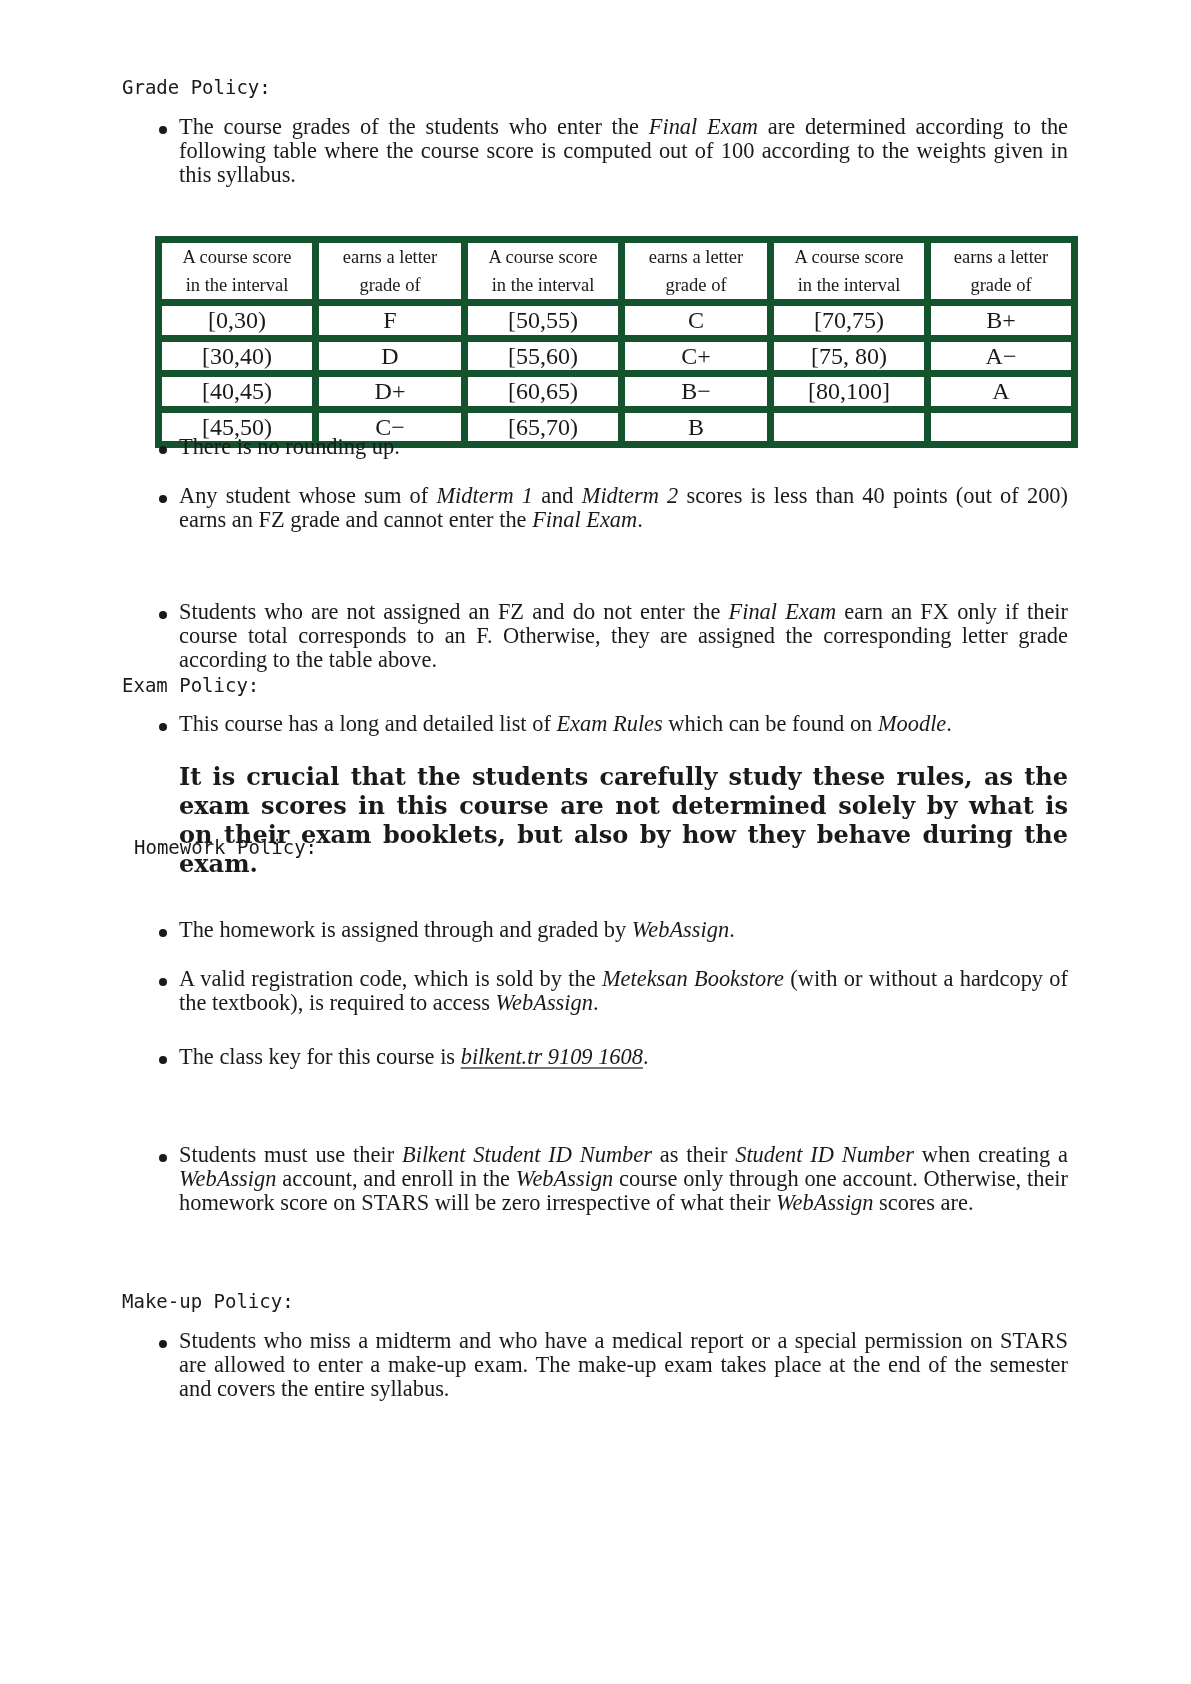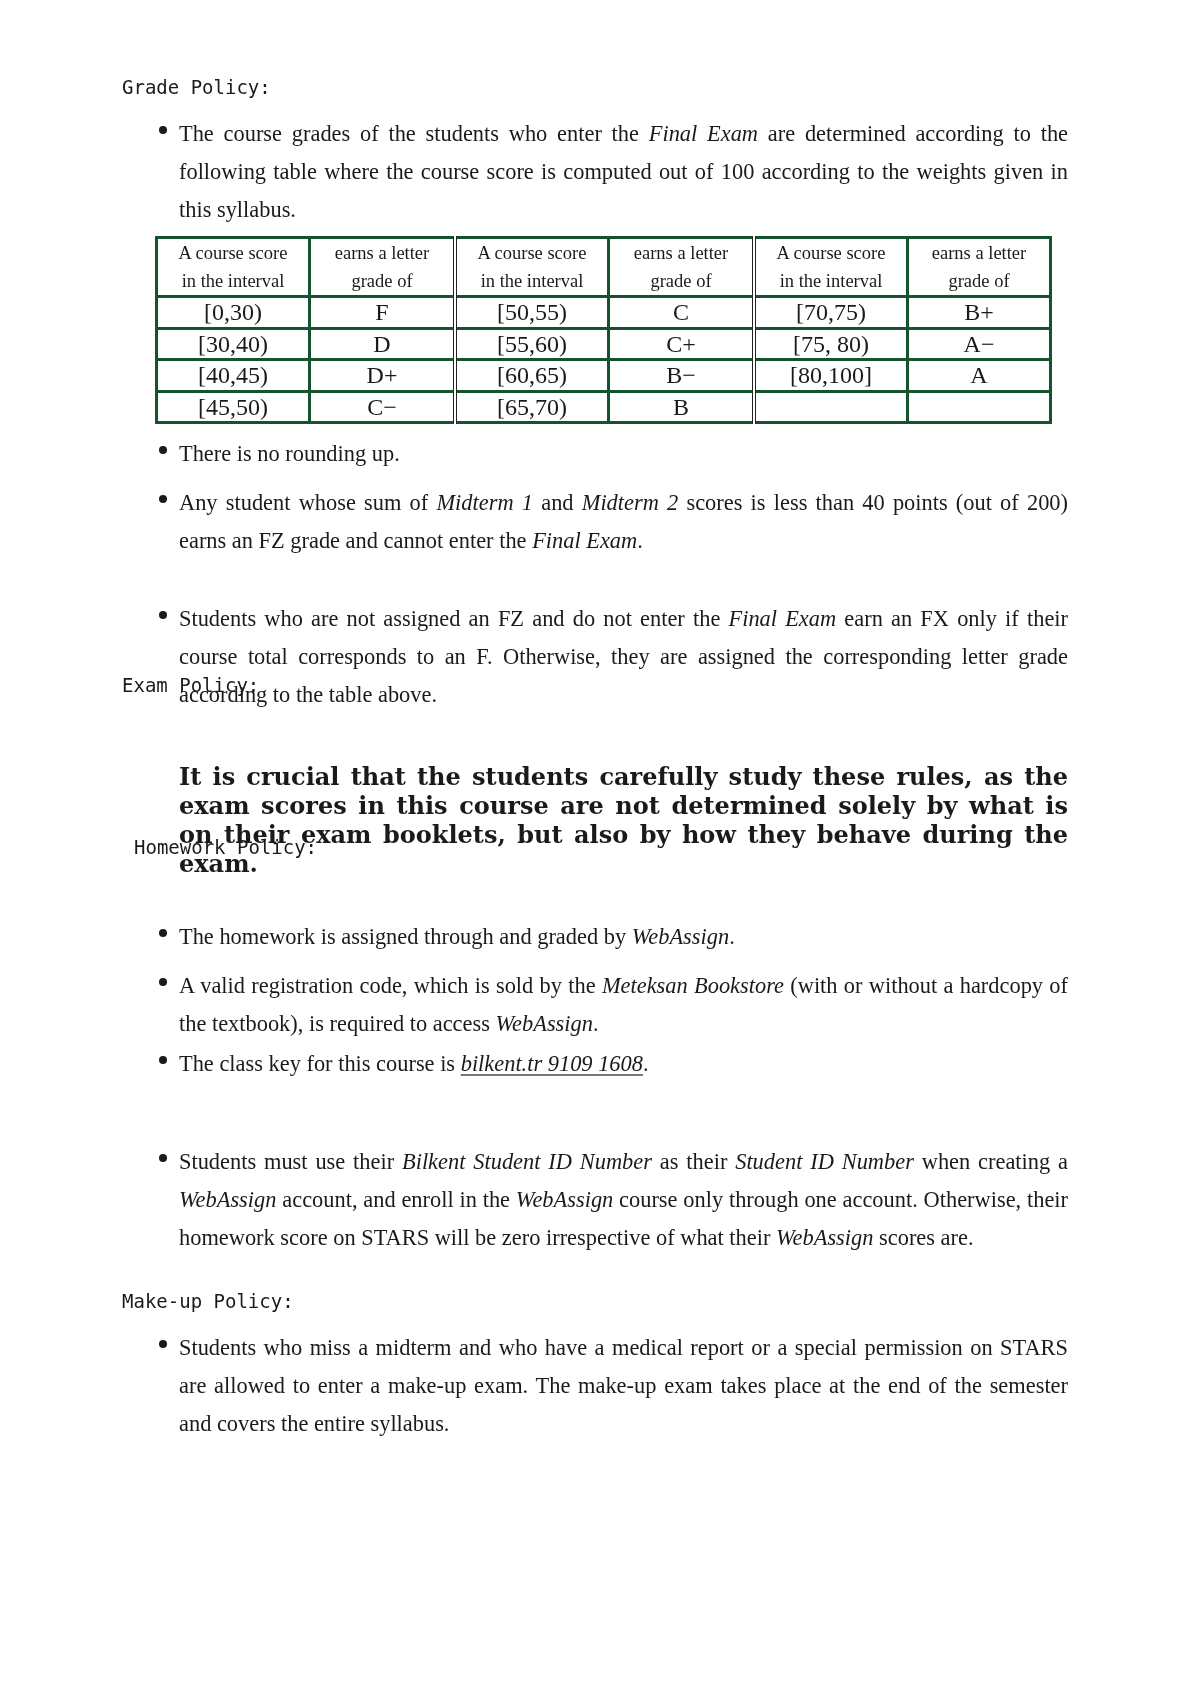--- a/index.html
+++ b/index.html
@@ -2,30 +2,30 @@
 <html><head>
 <meta charset="utf-8">
 <style>
   html, body { margin: 0; padding: 0; background: #ffffff; }
   body { width: 1191px; height: 1684px; position: relative; overflow: hidden;
          font-family: "DejaVu Serif", "Liberation Serif", serif; color: #1a1a1a; }
   .page { position: absolute; left: 0; top: 0; width: 1191px; height: 1684px; }
   .section-title { position: absolute; left: 122px; font-family: "DejaVu Sans Mono", "Liberation Mono", monospace;
                    font-size: 19px; letter-spacing: 0px; color: #1a1a1a; }
   .item { position: absolute; left: 179px; width: 889px; font-family: "Liberation Serif", "DejaVu Serif", serif;
-          font-size: 22.4px; line-height: 38px; text-align: justify; color: #1a1a1a; }
+          font-size: 22.4px; line-height: 24px; text-align: justify; color: #1a1a1a; }
   .item .bullet { position: absolute; left: -20px; top: 11px; width: 8px; height: 8px; border-radius: 50%; background: #1a1a1a; }
   .item em { font-style: italic; }
   .bold-para { position: absolute; left: 179px; width: 889px; font-family: "DejaVu Serif", "Liberation Serif", serif;
                font-weight: bold; font-size: 24px; line-height: 29px; text-align: justify; color: #1a1a1a; }
   .key { text-decoration: underline; text-decoration-color: #777; text-underline-offset: 3px; font-style: italic; }
 
   table.grades { position: absolute; left: 155px; top: 236px; border-collapse: collapse;
                  font-family: "Liberation Serif", "DejaVu Serif", serif; color: #1a1a1a; }
-  table.grades td { border: 3px solid #14532d; text-align: center; padding: 0; }
+  table.grades td { border: 7px solid #14532d; text-align: center; padding: 0; }
   table.grades tr.head td { font-size: 18.5px; line-height: 28px; height: 56px; }
   table.grades tr.row td { font-size: 24px; height: 28.5px; line-height: 28px; }
   table.grades td.c0 { width: 150px; }
   table.grades td.c1 { width: 142px; }
   table.grades td.c2 { width: 150px; }
   table.grades td.c3 { width: 142px; }
   table.grades td.c4 { width: 150px; }
   table.grades td.c5 { width: 140px; }
   table.grades td.dbl { border-left: 4px double #222; }
 </style>
@@ -96,20 +96,24 @@
     <span>Any student whose sum of </span><em>Midterm 1</em><span> and </span><em>Midterm 2</em><span> scores is less than 40 points (out of 200) earns an FZ grade and cannot enter the </span><em>Final Exam</em><span>.</span>
   </div>
 
   <div class="item" style="top:562px;margin-top:38px;">
     <span class="bullet"></span>
     <span>Students who are not assigned an FZ and do not enter the </span><em>Final Exam</em><span> earn an FX only if their course total corresponds to an F. Otherwise, they are assigned the corresponding letter grade according to the table above.</span>
   </div>
 
   <div class="section-title" style="top:674px;">Exam Policy:</div>
 
+  <div class="item" style="top:712px;">
+    <span class="bullet"></span>
+    <span>This course has a long and detailed list of </span><em>Exam Rules</em><span> which can be found on </span><em>Moodle</em><span>.</span>
+  </div>
 
   <div class="bold-para" style="top:762px;">It is crucial that the students carefully study these rules, as the exam scores in this course are not determined solely by what is on their exam booklets, but also by how they behave during the exam.</div>
 
   <div class="section-title" style="top:836px;margin-left:12px;">Homework Policy:</div>
 
   <div class="item" style="top:918px;">
     <span class="bullet"></span>
     <span>The homework is assigned through and graded by </span><em>WebAssign</em><span>.</span>
   </div>
 

